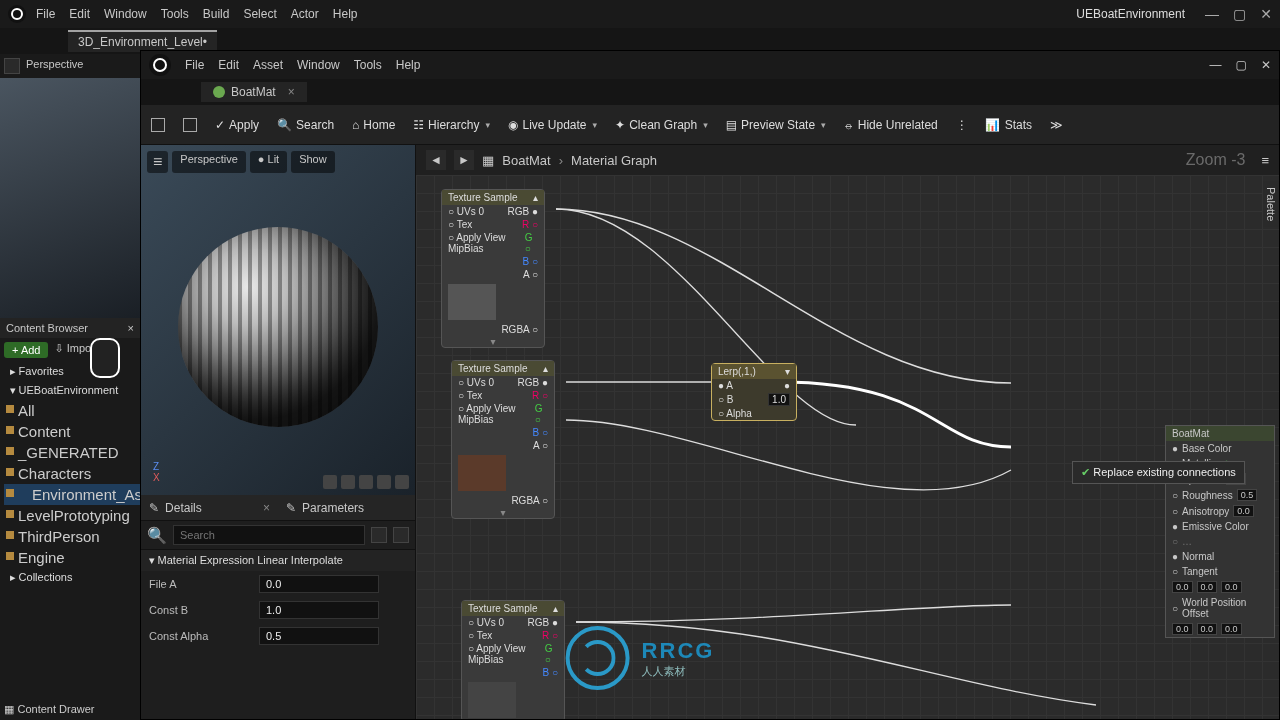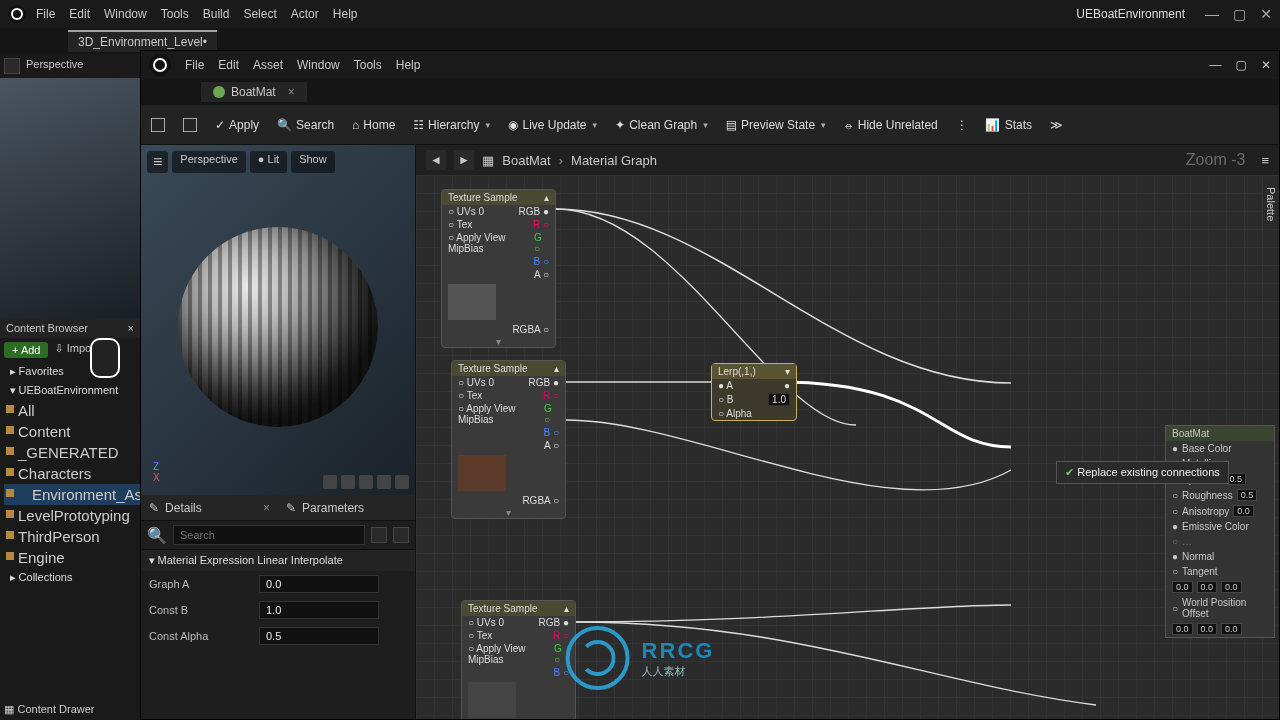--- a/index.html
+++ b/index.html
@@ -64,21 +64,21 @@
 
 .graphwrap { flex:1; display:flex; flex-direction:column; min-width:0; position:relative; }
 .crumbs { height:30px; display:flex; align-items:center; padding:0 10px; gap:8px; font-size:13px; background:#202020; }
 .crumbs .nav { width:20px; height:20px; background:#2a2a2a; display:flex; align-items:center; justify-content:center; font-size:12px; }
 .crumbs .sep { color:#888; }
 .crumbs .zoom { margin-left:auto; color:#6a6a6a; font-size:16px; }
 .graph { flex:1; position:relative; background:#2b2b2b;
   background-image:linear-gradient(#333 1px, transparent 1px),linear-gradient(90deg,#333 1px, transparent 1px);
   background-size:18px 18px; overflow:hidden; }
 
-.node { position:absolute; background:#3a3a3a; border:1px solid #555; border-radius:4px; font-size:10px; color:#ddd; width:115px; }
+.node { position:absolute; background:#3a3a3a; border:1px solid #555; border-radius:4px; font-size:10px; color:#ddd; width:104px; }
 .node .nh { background:#4a4a33; padding:2px 6px; font-size:10px; display:flex; justify-content:space-between; }
 .node .row { display:flex; justify-content:space-between; padding:1px 6px; align-items:center; }
 .node .pr { color:#e06; } .node .pg { color:#4c4; } .node .pb { color:#48f; }
 .node .thumb { width:48px; height:36px; background:#555; margin:3px 6px; }
 .node.lerp { width:86px; background:#3d3a2c; border:1px solid #c8b060; }
 .node.lerp .nh { background:#5a5230; }
 
 .resultnode { position:absolute; right:4px; top:250px; width:110px; background:#333; border:1px solid #555; font-size:10px; }
 .resultnode .nh { background:#3b4630; padding:2px 6px; }
 .resultnode .row { padding:2px 6px; display:flex; align-items:center; gap:4px; }
@@ -285,21 +285,21 @@
         </div>
       </div>
       <div class="searchrow">
         <span>🔍</span>
         <input placeholder="Search" style="">
         <div class="ibox"></div>
         <div class="ibox"></div>
       </div>
       <div class="propgroup">▾ <span>Material Expression Linear Interpolate</span></div>
       <div class="prow">
-          <span class="lab">Graph A</span>
+          <span class="lab">File A</span>
           <span class="val">0.0</span>
         </div>
       <div class="prow">
           <span class="lab">Const B</span>
           <span class="val">1.0</span>
         </div>
       <div class="prow">
           <span class="lab">Const Alpha</span>
           <span class="val">0.5</span>
         </div>
@@ -487,21 +487,21 @@
               <span>○</span>
               <span>World Position Offset</span>
             </div>
           <div class="row" style="font-size:9px;">
               <span class="box">0.0</span>
               <span class="box">0.0</span>
               <span class="box">0.0</span>
             </div>
         </div>
 
-        <div class="tooltip" style="left:640px; top:286px;text-align:center;">
+        <div class="tooltip" style="left:656px; top:286px;text-align:center;">
           <span style="color:#6c6;">✔</span> <span>Replace existing connections</span>
         </div>
 
         <div style="position:absolute; right:0; top:6px; writing-mode:vertical-rl; background:#2a2a2a; padding:6px 2px; font-size:11px;">Palette</div>
       </div>
     </div>
   </div>
 </div>
 
 <div class="watermark">

